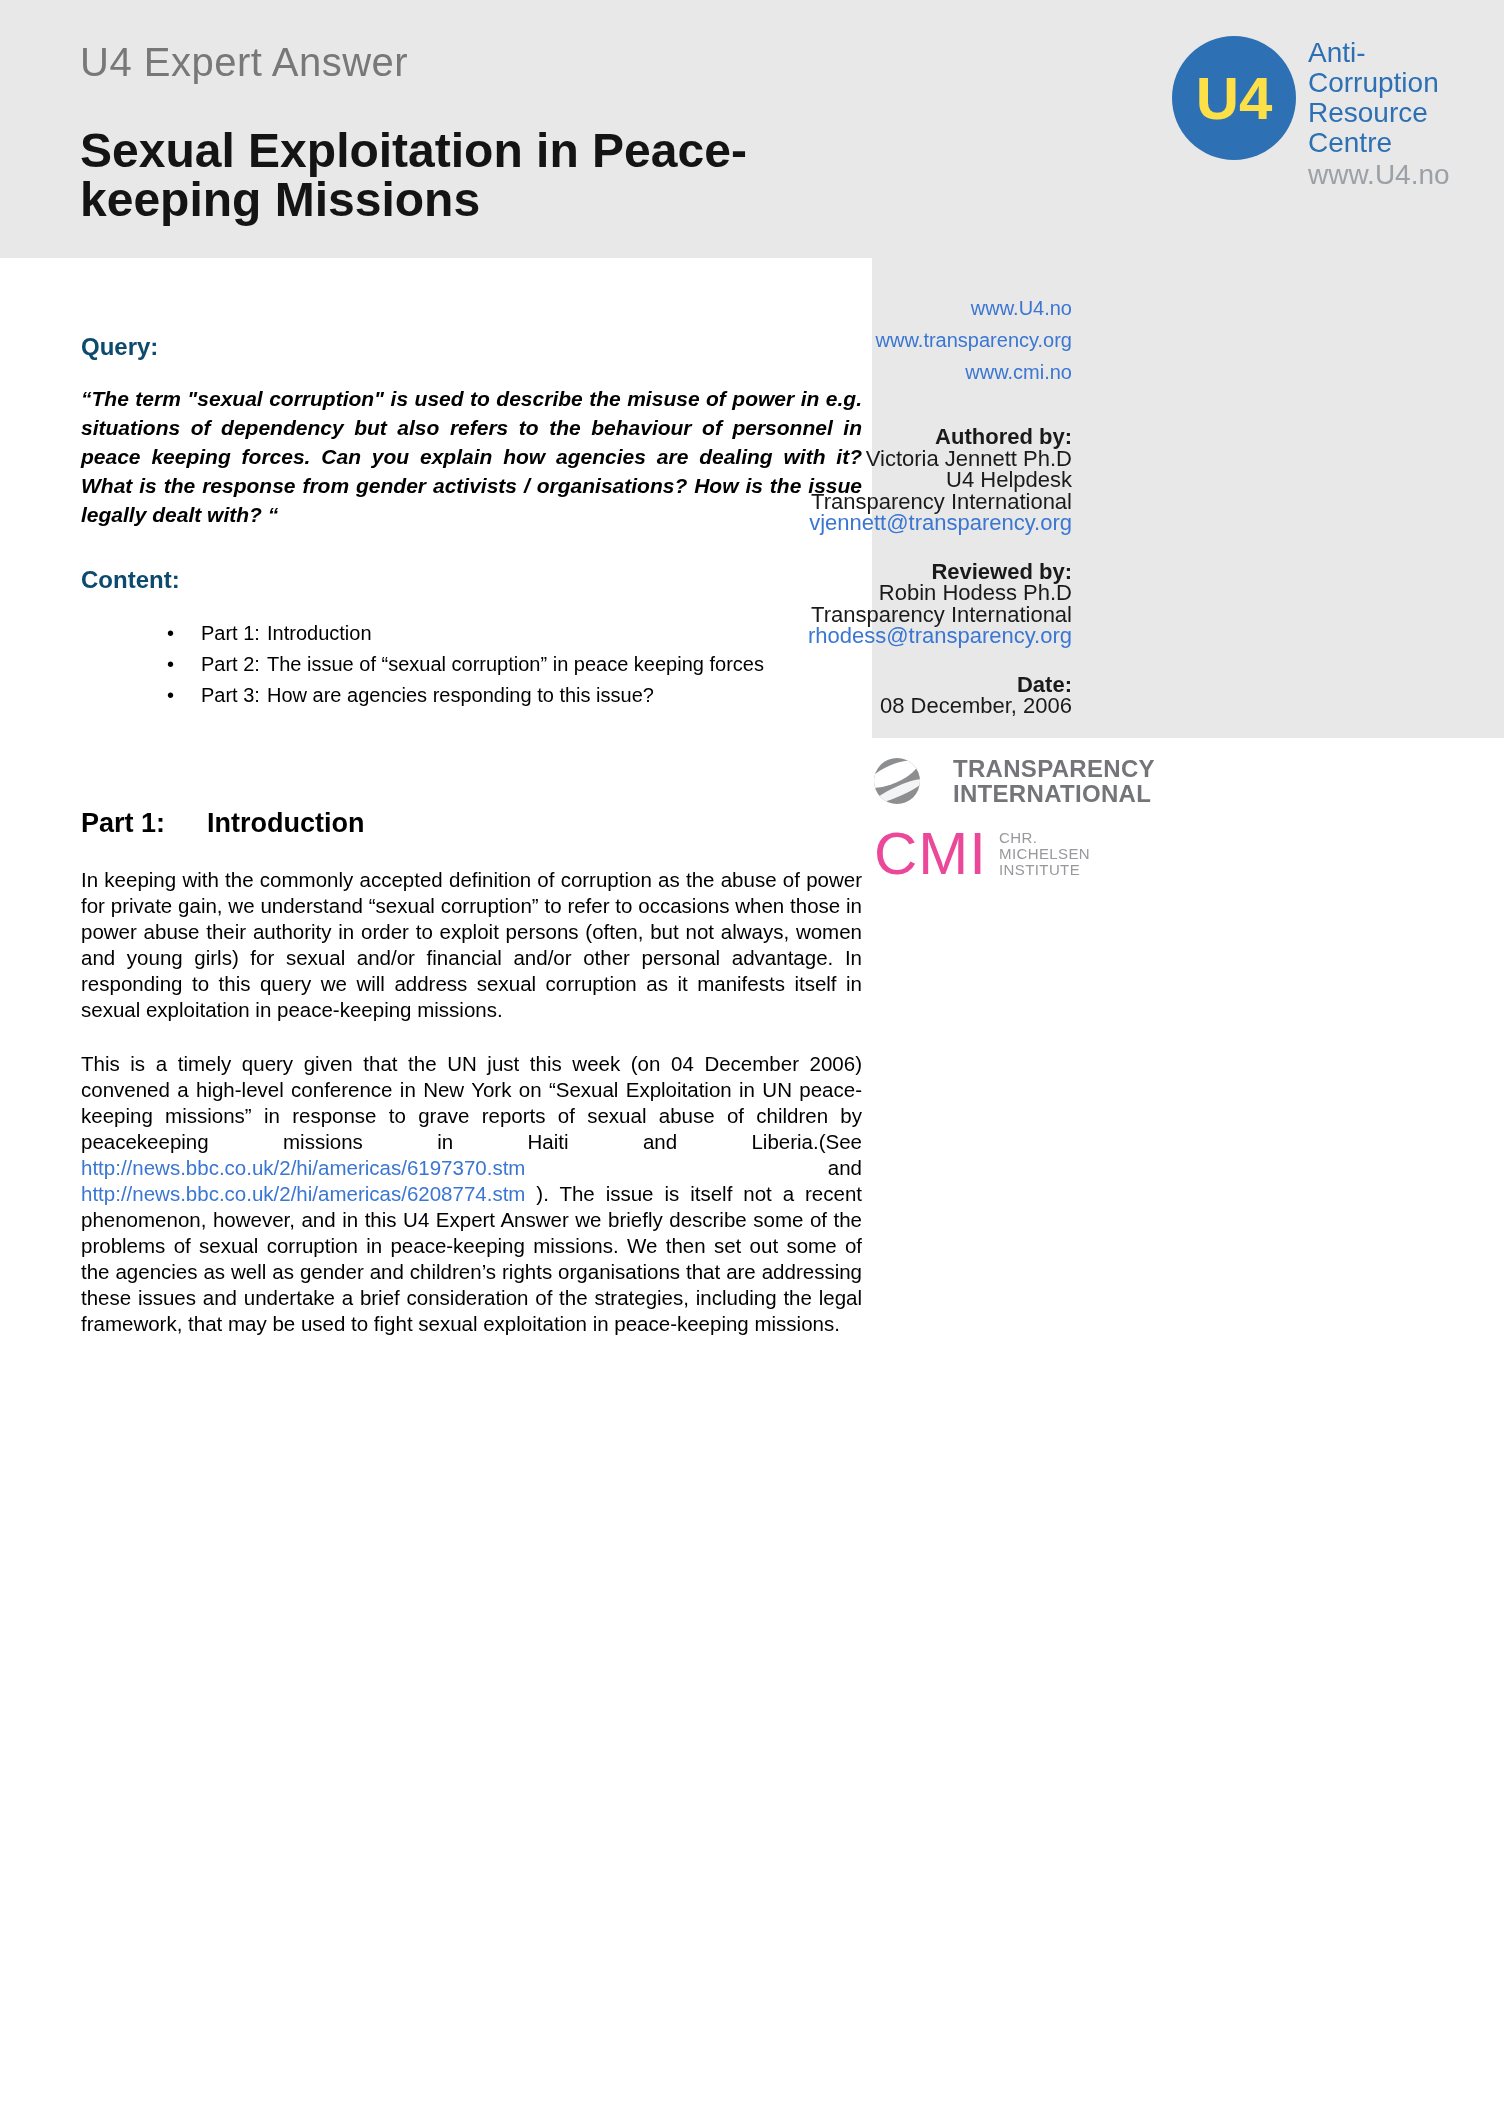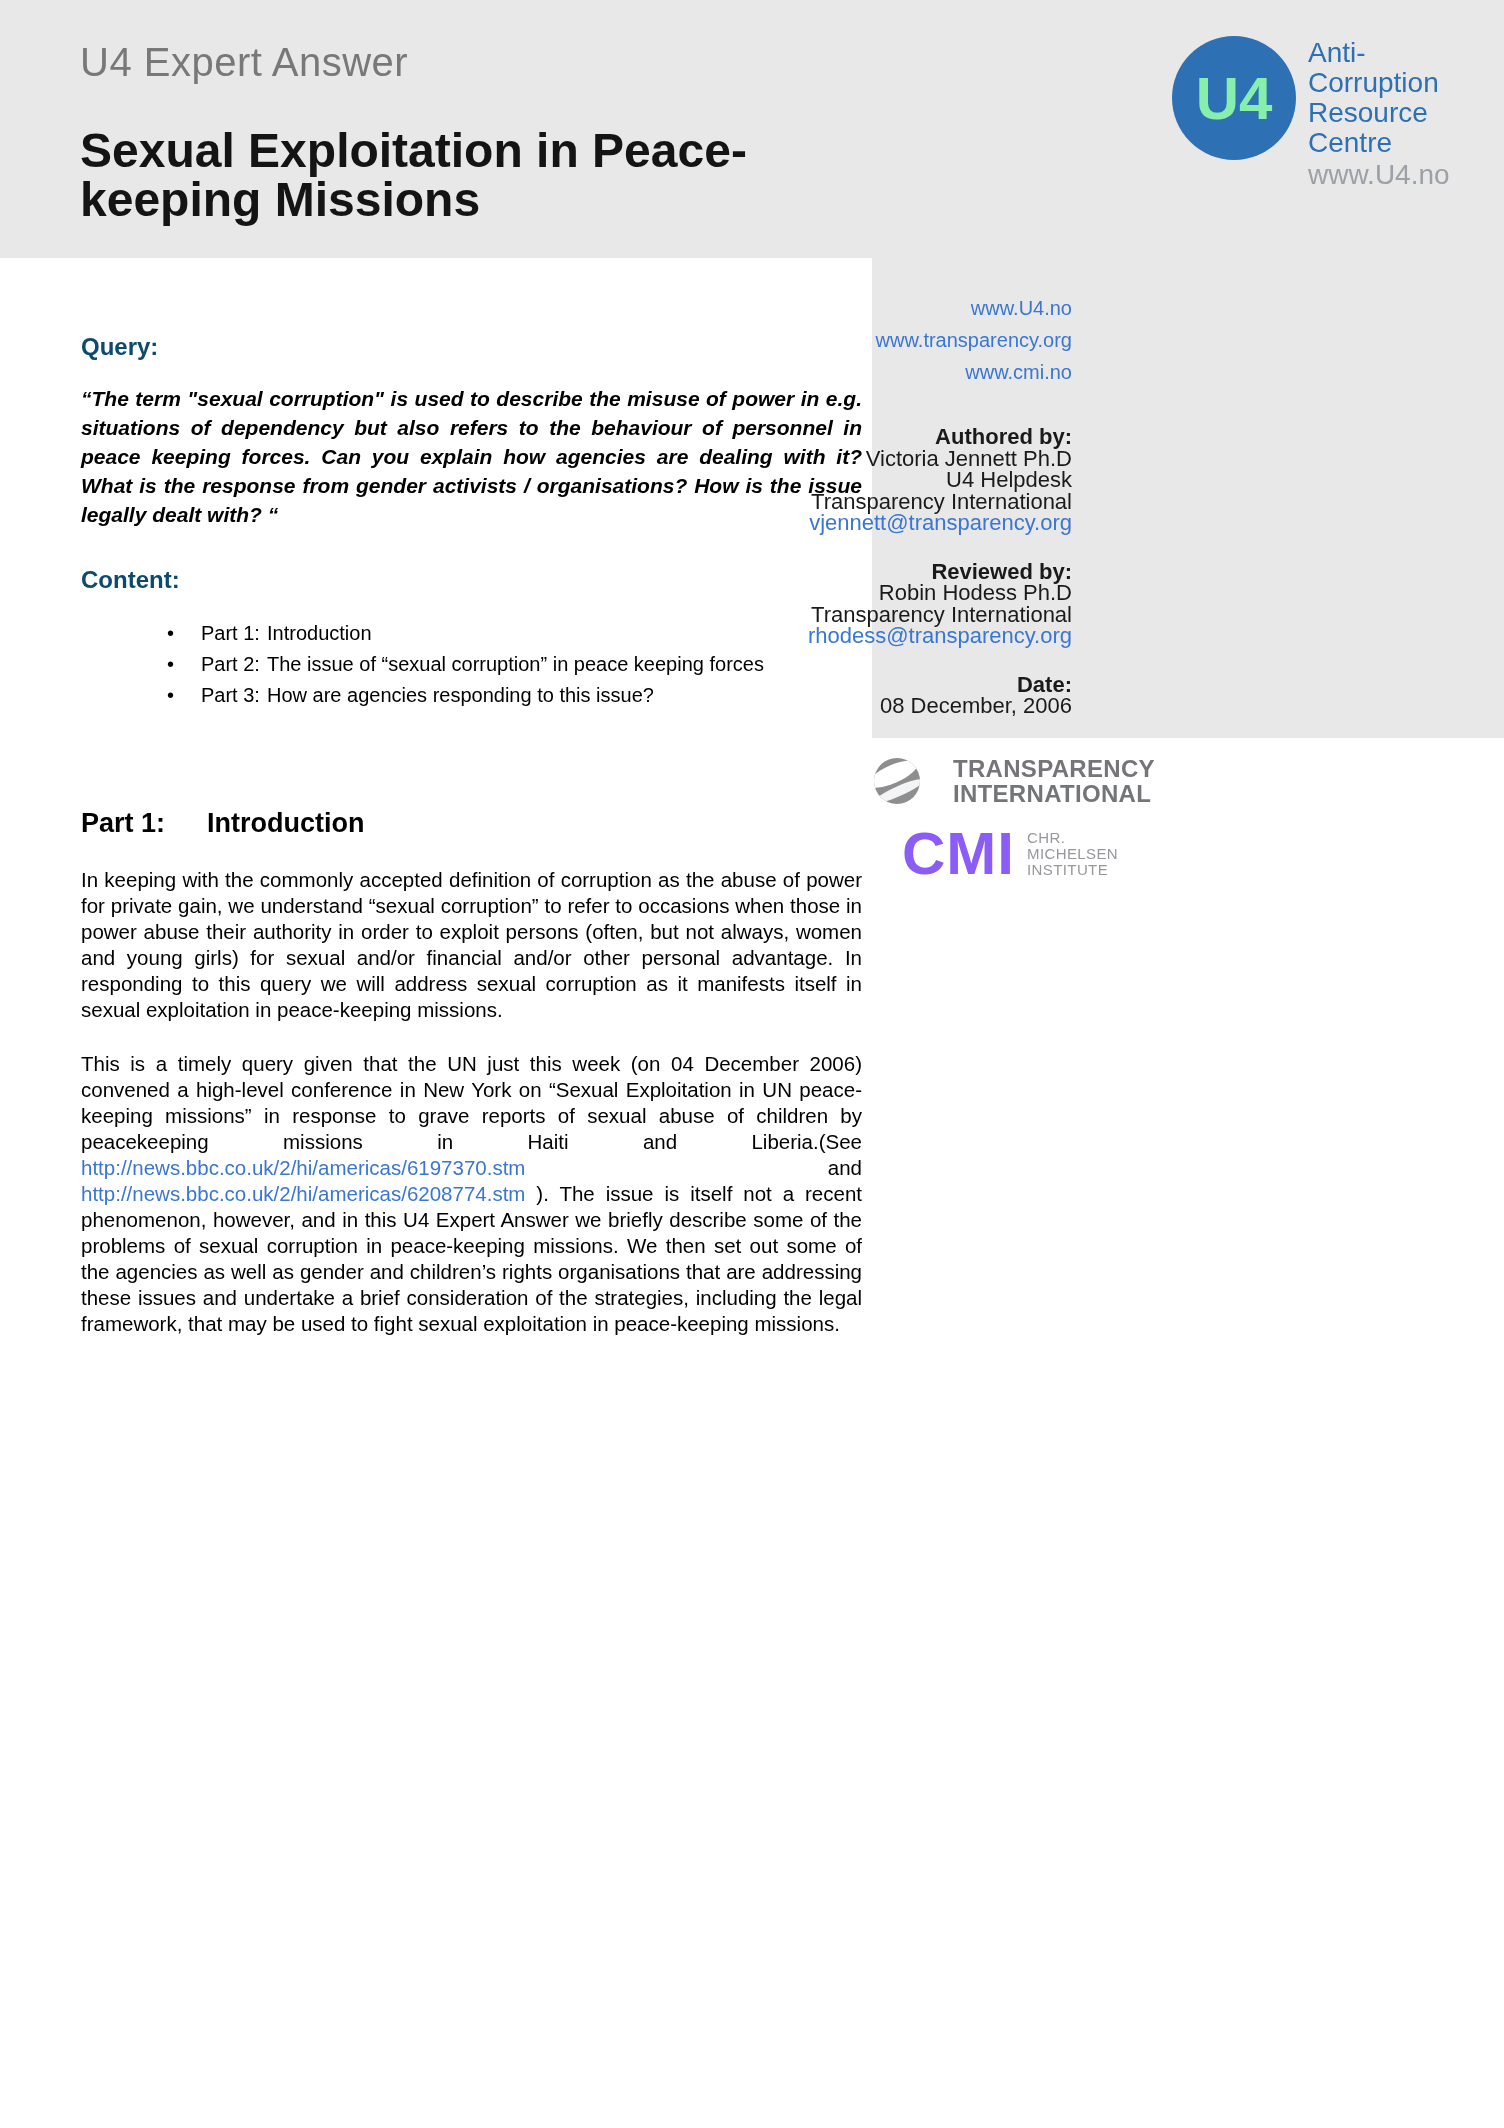--- a/index.html
+++ b/index.html
@@ -6,21 +6,21 @@
   html,body { background:#ffffff; }
   .page {
     position:relative; width:1504px; height:2128px; background:#ffffff;
     font-family:"Liberation Sans", sans-serif; color:#111; overflow:hidden;
   }
   
   .header-band { position:absolute; left:0; top:0; width:1504px; height:258px; background:#e8e8e8; }
   .brand { position:absolute; left:80px; top:40px; font-size:40px; color:#787878; letter-spacing:0.5px; }
   .doc-title { position:absolute; left:80px; top:126px; width:760px; font-size:48px; line-height:49px; font-weight:bold; color:#141414; }
   .u4-logo { position:absolute; left:1172px; top:36px; display:flex; gap:12px; }
-  .u4-circle { width:124px; height:124px; border-radius:50%; background:#2d70b4; color:#86efac;
+  .u4-circle { width:124px; height:124px; border-radius:50%; background:#2d70b4; color:#fde047;
                display:flex; align-items:center; justify-content:center; font-size:60px; font-weight:bold; }
   .u4-logo-text { padding-top:2px; font-size:28px; line-height:30px; color:#2d70b4; }
   .u4-logo-url { color:#9ba1a6; margin-top:2px; }
   
   .sidebar-band { position:absolute; left:872px; top:258px; width:632px; height:480px; background:#e8e8e8; }
   .sidebar { position:absolute; right:432px; top:296px; width:310px; text-align:right; }
   .side-links a { display:block; font-size:20px; line-height:24px; margin-bottom:8px; }
   .side-block { margin-top:27px; font-size:22px; line-height:21.5px; color:#1a1a1a; }
   .side-block.first { margin-top:42px; }
   .side-label { font-weight:bold; }
@@ -28,21 +28,21 @@
   
   .partner-logos { position:absolute; left:874px; top:756px; width:260px; }
   .ti-logo { display:flex; align-items:center; gap:9px; }
   .globe { position:relative; width:46px; height:46px; border-radius:50%; background:#8d8e90; overflow:hidden; flex:0 0 auto; }
   .globe::after { content:""; position:absolute; width:54px; height:18px; background:#ffffff; border-radius:50%;
                   top:7px; left:-8px; transform:rotate(-24deg); }
   .globe::before { content:""; position:absolute; width:54px; height:10px; background:#ffffff; border-radius:50%;
                    top:28px; left:-2px; transform:rotate(-24deg); opacity:.9; }
   .ti-text { font-size:24px; font-weight:bold; color:#747579; line-height:25px; letter-spacing:0.3px;margin-left:24px; }
   .cmi-logo { margin-top:20px; display:flex; align-items:center; gap:12px; }
-  .cmi-abbr { font-size:60px; font-weight:bold; color:#8b5cf6; letter-spacing:1px; line-height:56px;margin-left:28px; }
+  .cmi-abbr { font-size:60px; font-weight:normal; color:#ec4899; letter-spacing:1px; line-height:56px; }
   .cmi-lines { font-size:15px; font-weight:normal; color:#97989c; line-height:16px; letter-spacing:0.4px; }
   
   .main { position:absolute; left:81px; top:333px; width:781px; }
   .section-heading { font-size:24px; font-weight:bold; color:#0c4a6e; }
   .query-text { margin-top:23px; font-size:21px; font-weight:bold; font-style:italic; line-height:29px; text-align:justify; color:#000; }
   .content-heading { margin-top:37px; }
   .toc { margin:24px 0 0 86px; list-style:none; }
   .toc li { display:flex; font-size:20px; line-height:31px; color:#000; }
   .toc-bullet { width:34px; }
   .toc-bullet::before { content:"\2022"; }

